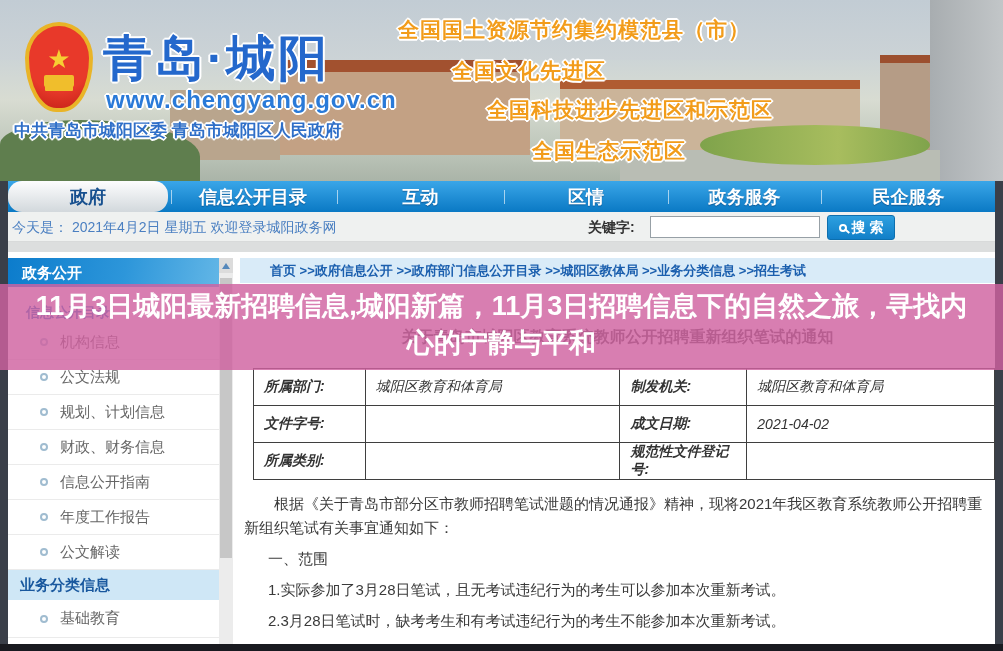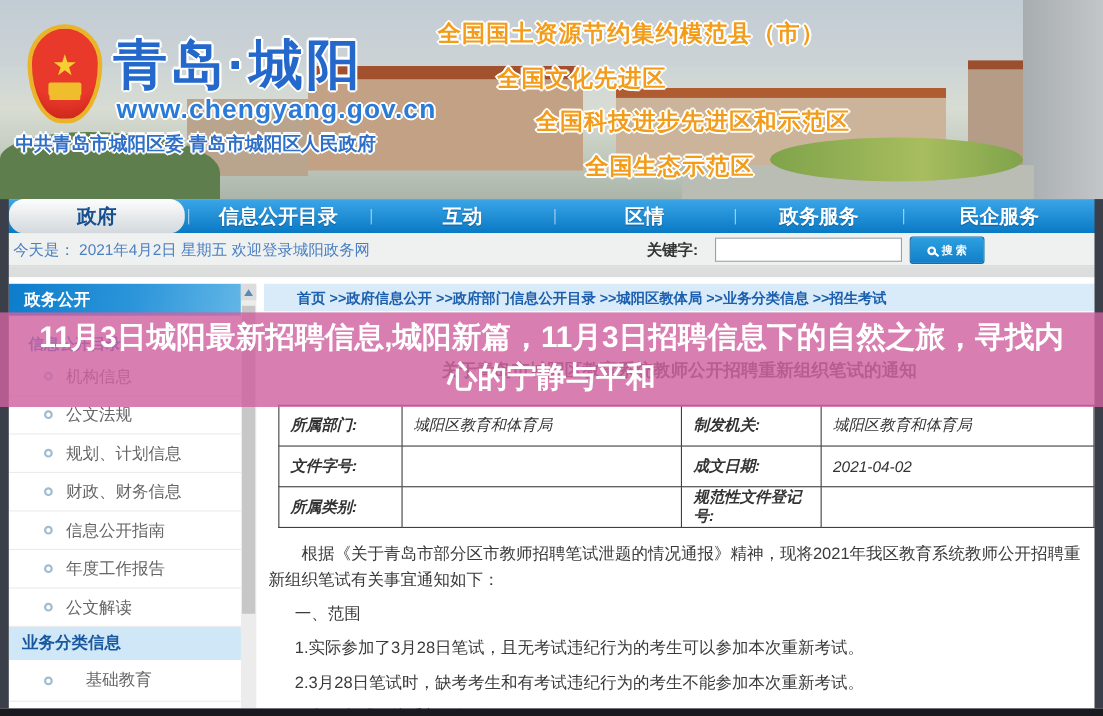--- a/index.html
+++ b/index.html
@@ -55,21 +55,21 @@
   .nav-div { position:absolute; top:9px; width:1px; height:14px; background:rgba(255,255,255,.6); }
 
   
   .datebar { position:absolute; left:0; top:212px; width:1003px; height:30px; background:#eff1f0;
     border-bottom:1px solid #d8dada; }
   .today { position:absolute; left:12px; top:7px; font-size:14px; color:#4a7fc1; }
   .kw-label { position:absolute; left:588px; top:7px; font-size:14px; font-weight:bold; color:#333; }
   .kw-input { position:absolute; left:650px; top:4px; width:170px; height:22px; border:1px solid #97a0a6;
     background:#fff; font-size:13px; padding:0 4px; }
   .search-btn { position:absolute; left:827px; top:3px; width:68px; height:25px; border:1px solid #0d6fae;
-    border-radius:3px; background:linear-gradient(180deg,#2da0e0,#117fc8); color:#fff; font-size:10px;
+    border-radius:3px; background:linear-gradient(180deg,#2da0e0,#117fc8); color:#fff; font-size:14px;
     font-weight:bold; display:flex; align-items:center; justify-content:center; gap:5px; cursor:pointer; }
   .mag { width:8px; height:8px; border:2px solid #fff; border-radius:50%; position:relative; }
   .mag::after { content:''; position:absolute; width:6px; height:2px; background:#fff;
     right:-5px; bottom:-2px; transform:rotate(40deg); }
   .gray-strip { position:absolute; left:0; top:242px; width:1003px; height:10px; background:#dcdede; }
 
   
   .frame-left  { position:absolute; left:0; top:181px; width:8px; height:463px; background:#3a3f49; z-index:10; }
   .frame-right { position:absolute; left:995px; top:181px; width:8px; height:463px; background:#3a3f49; z-index:10; }
   .frame-bottom{ position:absolute; left:0; top:644px; width:1003px; height:7px; background:#191a20; z-index:45; }
@@ -78,21 +78,21 @@
   .sidebar { position:absolute; left:8px; top:258px; width:211px; height:386px; background:#fff; }
   .sb-header { height:29px; line-height:29px; padding-left:14px; color:#fff; font-size:15px; font-weight:bold;
     background:linear-gradient(100deg,#0c7ccc 0%,#2d96da 55%,#62b6e6 100%); }
   .sb-sub { margin-top:12px; padding-left:18px; height:26px; line-height:26px; color:#1b6ec2;
     font-size:14px; font-weight:bold; }
   .sb-item { height:35px; display:flex; align-items:center; border-bottom:1px solid #ebebeb;
     color:#666; font-size:15px; cursor:pointer; }
   .ring { width:8px; height:8px; border:2px solid #a0bcd0; border-radius:50%; margin:0 12px 0 32px; flex:none; }
   .sb-section { height:30px; line-height:30px; padding-left:12px; background:#cfe7f6; color:#19589e;
     font-size:15px; font-weight:bold; }
-  .sb-item.tall { height:38px;gap:18px; }
+  .sb-item.tall { height:38px; }
 
   
   .sb-scroll { position:absolute; left:219px; top:258px; width:14px; height:386px; background:#ececec; }
   .sb-up { position:absolute; left:0; top:0; width:14px; height:15px; background:#dcdcdc;
     display:flex; align-items:center; justify-content:center; cursor:pointer; }
   .tri-up { width:0; height:0; border-left:4px solid transparent; border-right:4px solid transparent;
     border-bottom:6px solid #5588bb; }
   .sb-thumb { position:absolute; left:1px; top:20px; width:12px; height:280px; background:#c7c7c7; cursor:pointer; }
 
   

